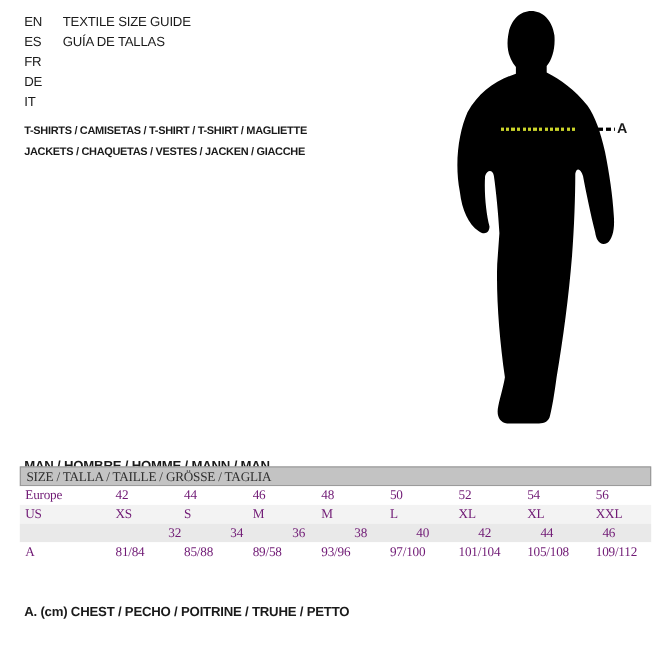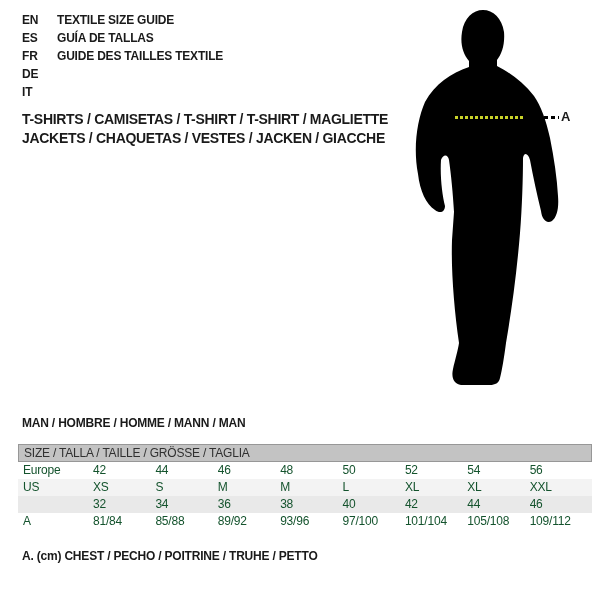--- a/index.html
+++ b/index.html
@@ -4,58 +4,57 @@
 <style>
   html,body{margin:0;padding:0;}
   body{
     width:600px;height:600px;position:relative;background:#ffffff;
     font-family:"Liberation Sans","DejaVu Sans",sans-serif;
     color:#1a1a1a;overflow:hidden;
   }
   
   .lang-block{position:absolute;left:22px;top:11px;}
   .lang-row{display:flex;height:18px;line-height:18px;
-    font-size:12px;font-weight:bold;letter-spacing:-0.2px;}
+    font-size:12px;font-weight:normal;letter-spacing:-0.2px;}
   .lang-code{width:35px;flex:0 0 35px;}
   
   .cat-block{position:absolute;left:22px;top:110px;}
-  .cat-line{height:19px;line-height:19px;font-size:14px;font-weight:bold;letter-spacing:-0.3px;white-space:nowrap;}
+  .cat-line{height:19px;line-height:19px;font-size:10px;font-weight:bold;letter-spacing:-0.3px;white-space:nowrap;}
   
   .figure-wrap{position:absolute;left:405px;top:8px;width:170px;height:382px;}
   .figure-wrap svg{position:absolute;left:0;top:0;}
   .chest-dash{position:absolute;left:50px;top:108px;width:68px;height:3px;}
   .ext-dash{position:absolute;left:132px;top:108px;width:22px;height:3px;}
   .measure-a{position:absolute;left:156px;top:101px;font-size:13px;font-weight:bold;}
   
   .section-title{position:absolute;left:22px;top:416px;font-size:12px;font-weight:bold;letter-spacing:-0.2px;}
   
-  .size-table{position:absolute;left:18px;top:444px;width:574px;font-size:12px;letter-spacing:-0.2px;}
+  .size-table{position:absolute;left:18px;top:424px;width:574px;font-size:12px;letter-spacing:-0.2px;font-family:Liberation Serif, serif;}
   .thead{height:16px;line-height:16px;padding-left:5px;
     border:1px solid #979797;color:#303030;}
-  .trow{display:flex;height:17px;line-height:17px;color:#14532d;}
+  .trow{display:flex;height:17px;line-height:17px;color:#701a75;gap:12px;}
   .tlabel{flex:0 0 70px;padding-left:5px;text-align:left;}
   .tcell{flex:1 1 0;text-align:left;}
   
   .footnote{position:absolute;left:22px;top:549px;font-size:12px;font-weight:bold;letter-spacing:-0.2px;}
 </style>
 </head>
 <body>
 
 <div class="lang-block">
     <div class="lang-row">
       <span class="lang-code">EN</span>
       <span>TEXTILE SIZE GUIDE</span>
     </div>
     <div class="lang-row">
       <span class="lang-code">ES</span>
       <span>GUÍA DE TALLAS</span>
     </div>
     <div class="lang-row">
       <span class="lang-code">FR</span>
-      <span>GUIDE DES TAILLES TEXTILE</span>
     </div>
     <div class="lang-row">
       <span class="lang-code">DE</span>
     </div>
     <div class="lang-row">
       <span class="lang-code">IT</span>
     </div>
   </div>
 
 <div class="cat-block">
@@ -122,36 +121,36 @@
         <span class="tlabel">US</span>
         <span class="tcell">XS</span>
         <span class="tcell">S</span>
         <span class="tcell">M</span>
         <span class="tcell">M</span>
         <span class="tcell">L</span>
         <span class="tcell">XL</span>
         <span class="tcell">XL</span>
         <span class="tcell">XXL</span>
       </div>
-      <div class="trow" style="background: rgb(233, 233, 233);">
+      <div class="trow" style="background: rgb(233, 233, 233); padding-left: 48px;">
         <span class="tlabel"></span>
         <span class="tcell">32</span>
         <span class="tcell">34</span>
         <span class="tcell">36</span>
         <span class="tcell">38</span>
         <span class="tcell">40</span>
         <span class="tcell">42</span>
         <span class="tcell">44</span>
         <span class="tcell">46</span>
       </div>
       <div class="trow" style="background: rgb(255, 255, 255);">
         <span class="tlabel">A</span>
         <span class="tcell">81/84</span>
         <span class="tcell">85/88</span>
-        <span class="tcell">89/92</span>
+        <span class="tcell">89/58</span>
         <span class="tcell">93/96</span>
         <span class="tcell">97/100</span>
         <span class="tcell">101/104</span>
         <span class="tcell">105/108</span>
         <span class="tcell">109/112</span>
       </div>
     </div>
 </div>
 
 <div class="footnote">A. (cm) CHEST / PECHO / POITRINE / TRUHE / PETTO</div>

